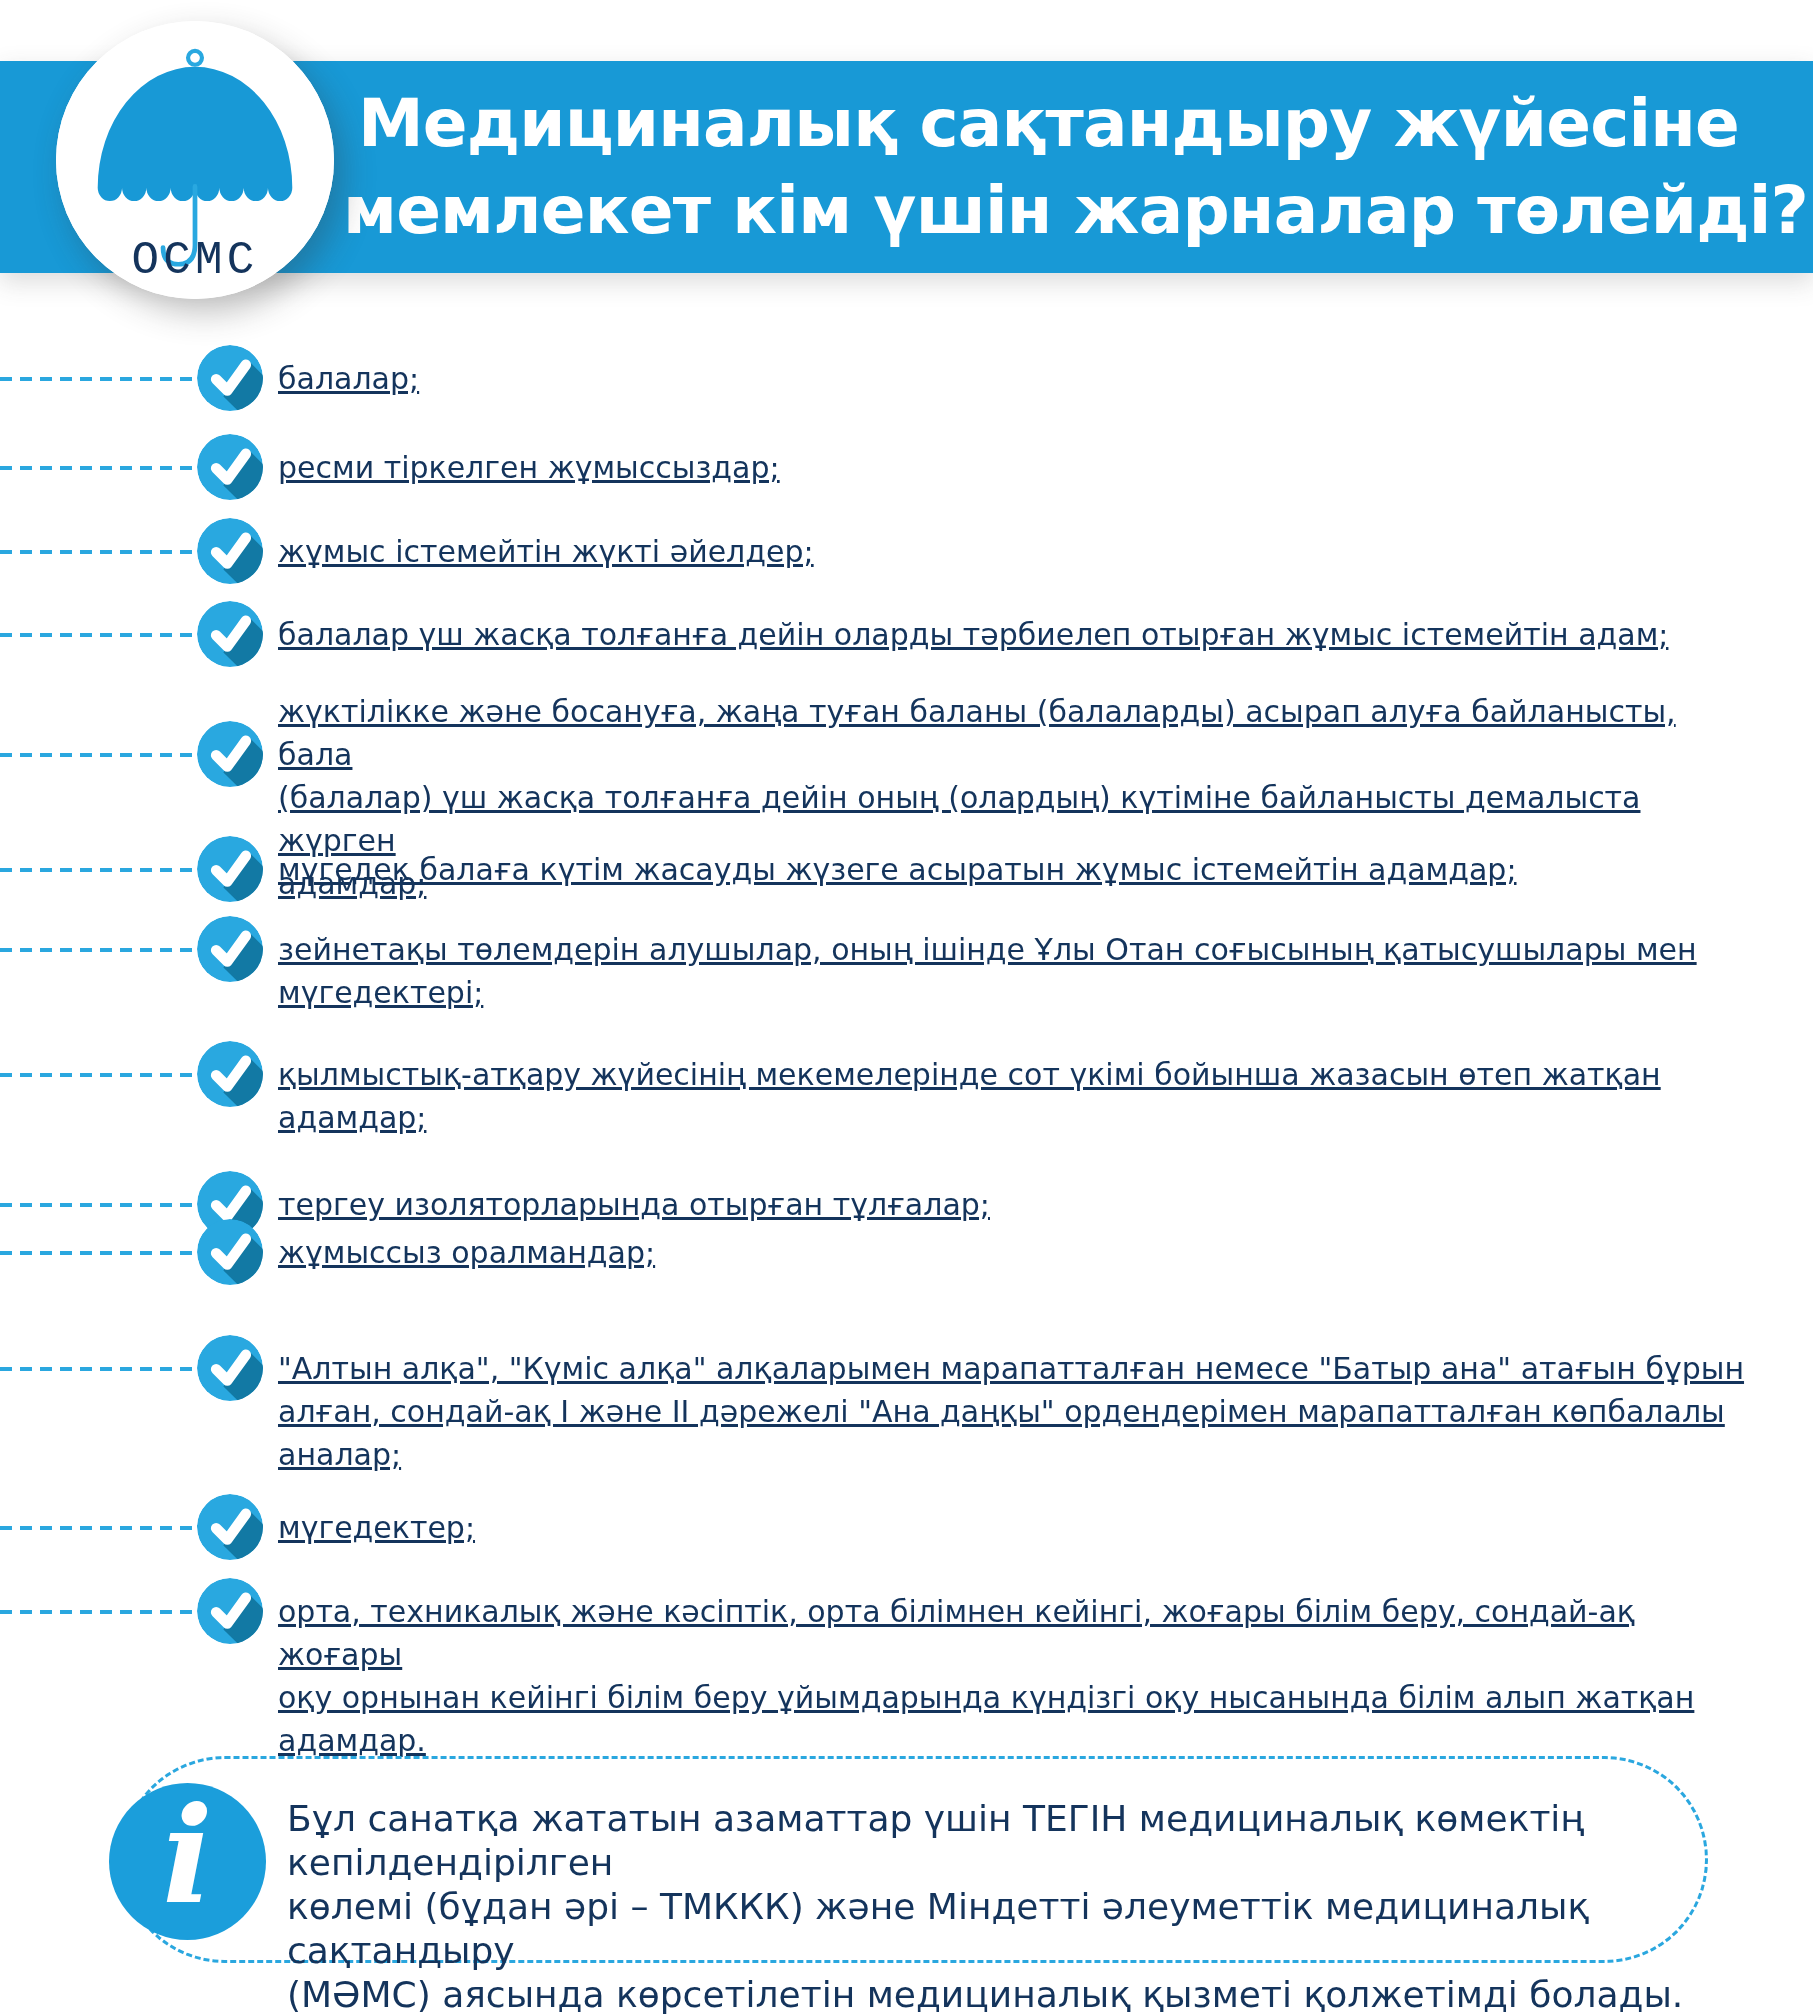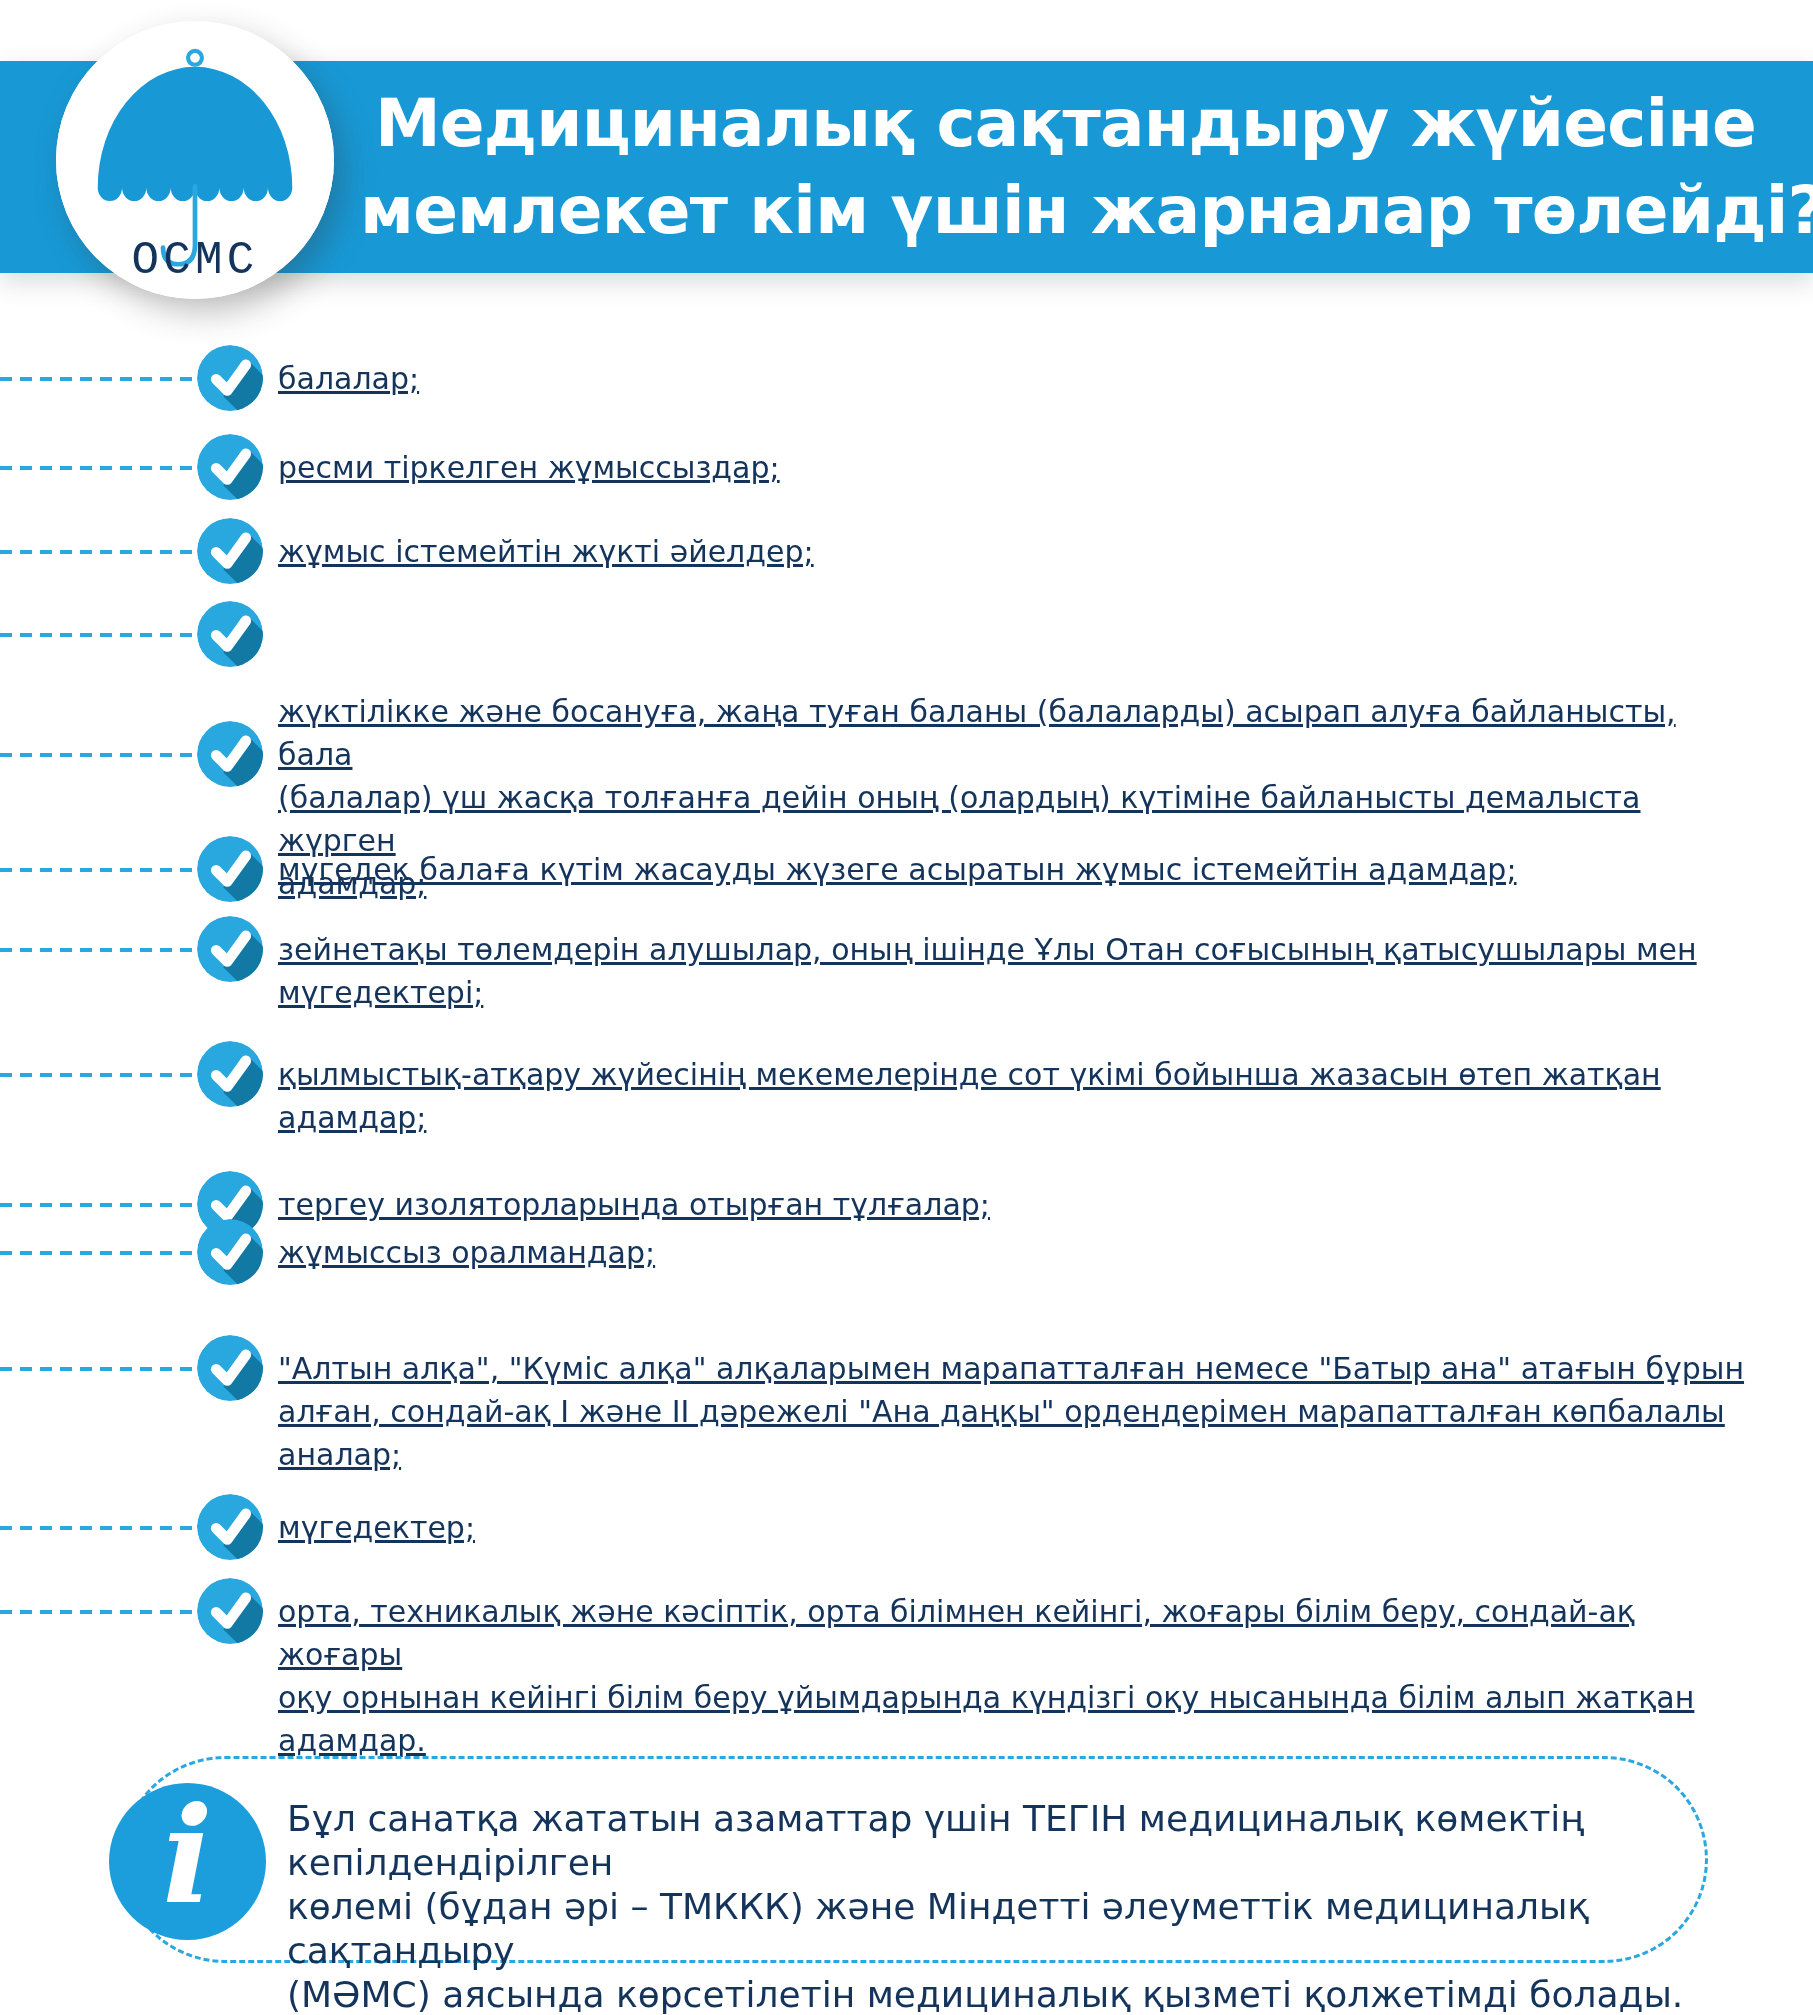--- a/index.html
+++ b/index.html
@@ -13,21 +13,21 @@
   
   .band-header {
     position:absolute; left:0; top:61px; width:1814px; height:212px;
     background:#1899d6;
     box-shadow:0 8.9px 24px rgba(60,60,60,.18);
   }
   .title-block {
     position:absolute; left:343px; top:61px; width:1411px; height:212px;
     display:flex; flex-direction:column; justify-content:center;
     text-align:center; color:#ffffff; font-weight:bold;
-    font-size:66px; line-height:87px; letter-spacing:-0.8px;margin-left:17px;
+    font-size:66px; line-height:87px; letter-spacing:-0.8px;
   }
   .title-block .line { white-space:nowrap; }
 
   
   .logo-circle {
     position:absolute; left:56px; top:21px; width:278px; height:278px;
     border-radius:50%; background:#ffffff;
     box-shadow:9.7px 13.7px 32px rgba(50,50,50,.30);
     font-family:Liberation Mono, monospace;
   }
@@ -145,20 +145,21 @@
 
   <div class="item" style="top:613px">
     <div class="dash"></div>
     <svg class="check" viewBox="0 0 100 100">
         <g clip-path="url(#ckclip)">
           <circle cx="50" cy="50" r="50" fill="#29a8e0"></circle>
           <path d="M78,24 L168,114 L132,168 L40,78 Z" fill="#1279a4"></path>
           <path d="M29,52 L46,69 L74,30" fill="none" stroke="#ffffff" stroke-width="16" stroke-linecap="round" stroke-linejoin="round"></path>
         </g>
       </svg>
+    <div class="txt">балалар үш жасқа толғанға дейін оларды тәрбиелеп отырған жұмыс істемейтін адам;</div>
   </div>
 
   <div class="item mid" style="top:690px">
     <div class="dash"></div>
     <svg class="check" viewBox="0 0 100 100">
         <g clip-path="url(#ckclip)">
           <circle cx="50" cy="50" r="50" fill="#29a8e0"></circle>
           <path d="M78,24 L168,114 L132,168 L40,78 Z" fill="#1279a4"></path>
           <path d="M29,52 L46,69 L74,30" fill="none" stroke="#ffffff" stroke-width="16" stroke-linecap="round" stroke-linejoin="round"></path>
         </g>

